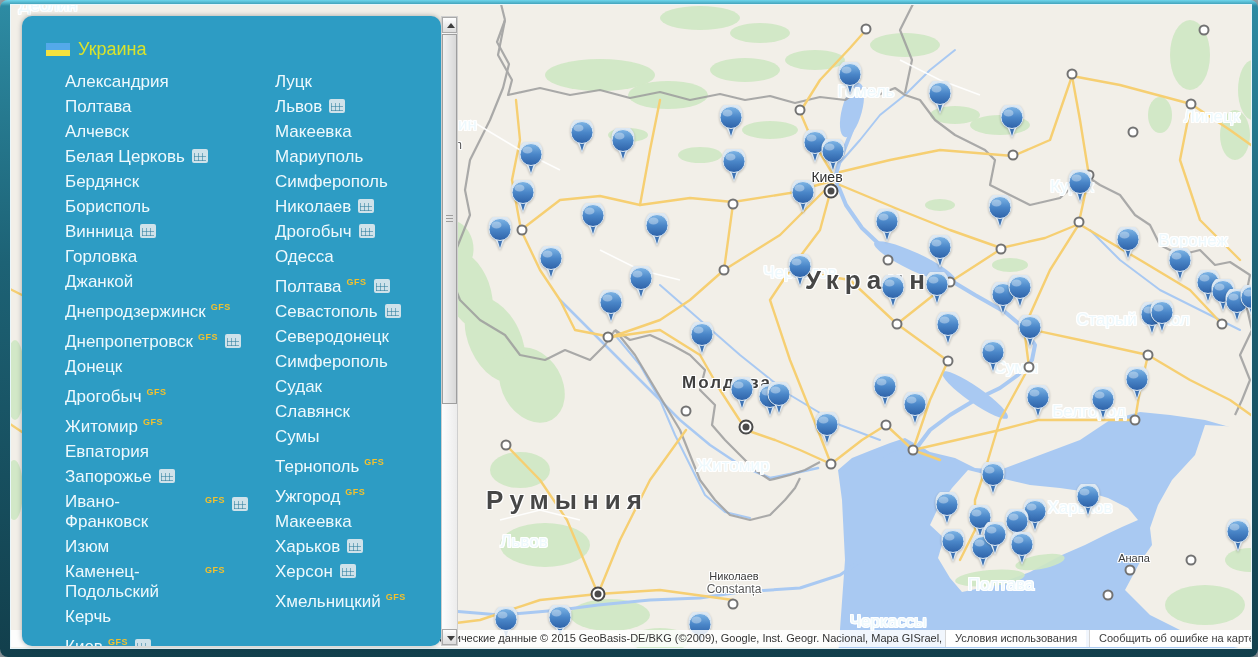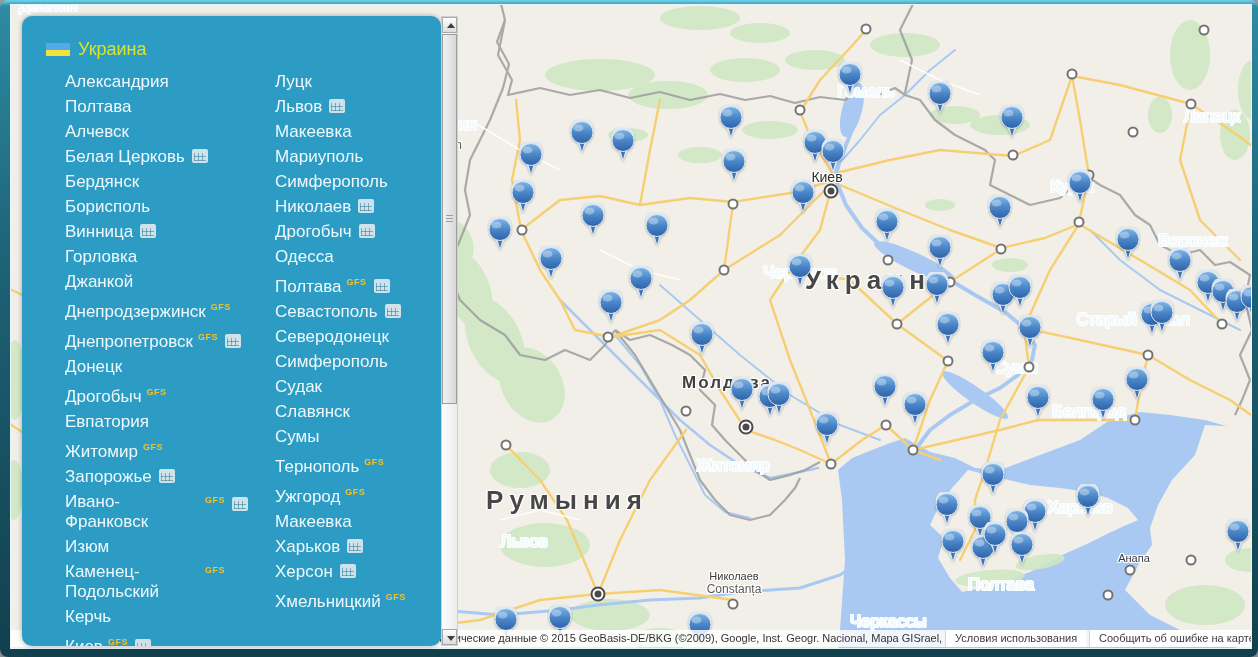--- a/index.html
+++ b/index.html
@@ -650,22 +650,22 @@
           <div class="city"><span class="nm">Белая Церковь</span><span class="badges"><span class="cal"></span></span></div>
           <div class="city"><span class="nm">Бердянск</span></div>
           <div class="city"><span class="nm">Борисполь</span></div>
           <div class="city"><span class="nm">Винница</span><span class="badges"><span class="cal"></span></span></div>
           <div class="city"><span class="nm">Горловка</span></div>
           <div class="city"><span class="nm">Джанкой</span></div>
           <div class="city"><span class="nm">Днепродзержинск</span><span class="badges"><span class="gfs">GFS</span></span></div>
           <div class="city"><span class="nm">Днепропетровск</span><span class="badges"><span class="gfs">GFS</span><span class="cal"></span></span></div>
           <div class="city"><span class="nm">Донецк</span></div>
           <div class="city"><span class="nm">Дрогобыч</span><span class="badges"><span class="gfs">GFS</span></span></div>
+          <div class="city"><span class="nm">Житомир</span><span class="badges"><span class="gfs">GFS</span></span></div>
           <div class="city"><span class="nm">Евпатория</span></div>
-          <div class="city"><span class="nm">Житомир</span><span class="badges"><span class="gfs">GFS</span></span></div>
           <div class="city"><span class="nm">Запорожье</span><span class="badges"><span class="cal"></span></span></div>
           <div class="city wrap"><span class="nm">Ивано-<br>Франковск</span><span class="badges"><span class="gfs">GFS</span><span class="cal"></span></span></div>
           <div class="city"><span class="nm">Изюм</span></div>
           <div class="city wrap"><span class="nm">Каменец-<br>Подольский</span><span class="badges"><span class="gfs">GFS</span></span></div>
           <div class="city"><span class="nm">Керчь</span></div>
           <div class="city"><span class="nm">Киев</span><span class="badges"><span class="gfs">GFS</span><span class="cal"></span></span></div>
         </div>
       <div class="col right" id="col-right">
           <div class="city"><span class="nm">Луцк</span></div>
           <div class="city"><span class="nm">Львов</span><span class="badges"><span class="cal"></span></span></div>

